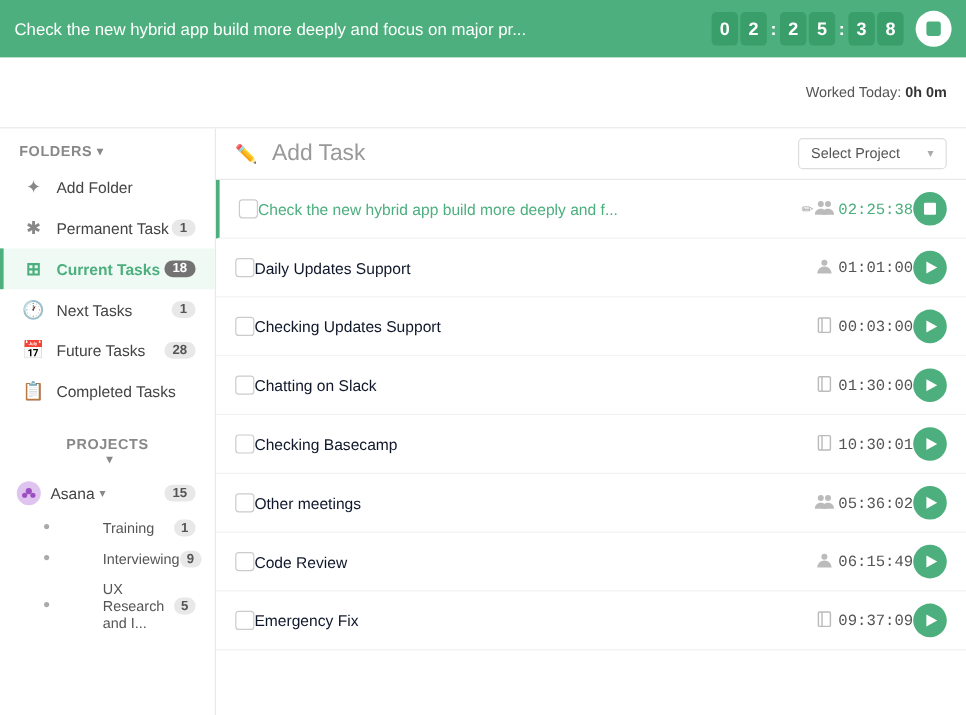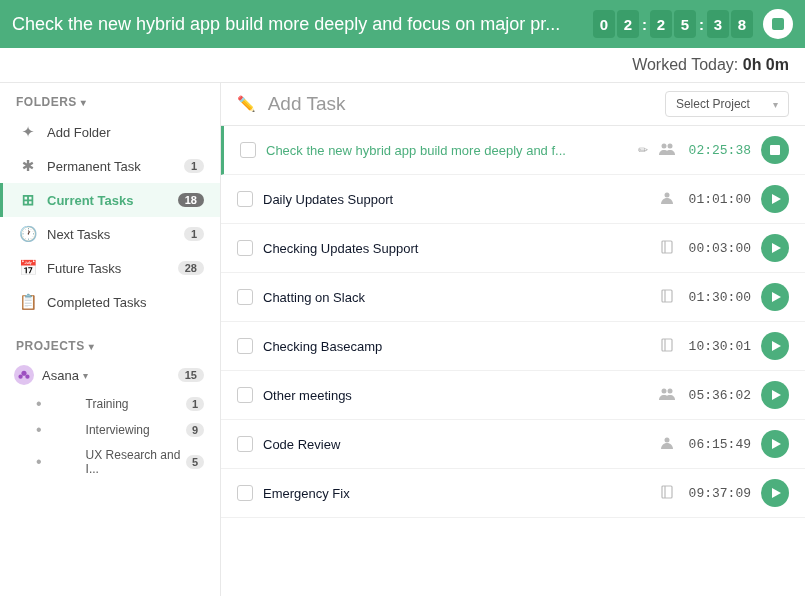--- a/index.html
+++ b/index.html
@@ -10,21 +10,21 @@
       background: #4caf7d;
       color: white;
       display: flex;
       align-items: center;
       justify-content: space-between;
       padding: 0 12px;
       height: 48px;
       flex-shrink: 0;
     }
     .top-bar-title {
-      font-size: 18px;
+      font-size: 14px;
       font-weight: 500;
       flex: 1;
       white-space: nowrap;
       overflow: hidden;
       text-overflow: ellipsis;
       margin-right: 16px;
     }
     .timer-digits {
       display: flex;
       align-items: center;
@@ -65,38 +65,38 @@
       height: 12px;
       background: #4caf7d;
       border-radius: 2px;
     }
 
     
     .worked-bar {
       background: white;
       display: flex;
       justify-content: flex-end;
-      padding: 8px 16px;
-      font-size: 16px;
+      padding: 22px 16px;
+      font-size: 12px;
       color: #555;
       border-bottom: 1px solid #e8e8e8;
       flex-shrink: 0;
     }
     .worked-bar strong { font-weight: 600; color: #333; }
 
     
     .main-content {
       display: flex;
       flex: 1;
       overflow: hidden;
     }
 
     
     .sidebar {
-      width: 221px;
+      width: 180px;
       background: white;
       border-right: 1px solid #e8e8e8;
       overflow-y: auto;
       flex-shrink: 0;
       padding-bottom: 16px;
     }
     .sidebar-section-header {
       display: flex;
       align-items: center;
       padding: 12px 16px 6px;
@@ -230,21 +230,21 @@
     
     .task-list {
       flex: 1;
       overflow-y: auto;
     }
     .task-row {
       display: flex;
       align-items: center;
       padding: 10px 16px;
       border-bottom: 1px solid #f0f0f0;
-      gap: 10px;
+      gap: 0;
       background: white;
     }
     .task-row.active-task {
       border-left: 3px solid #4caf7d;
       background: white;
     }
     .task-checkbox {
       width: 16px;
       height: 16px;
       border: 1.5px solid #ccc;
@@ -362,21 +362,21 @@
       <span class="icon">📅</span>
       <span class="label">Future Tasks</span>
       <span class="badge">28</span>
     </div>
 
     <div class="sidebar-item">
       <span class="icon">📋</span>
       <span class="label">Completed Tasks</span>
     </div>
 
-    <div class="sidebar-section-header" style="margin-top:8px;">
+    <div class="sidebar-section-header" style="margin-top:8px;flex-direction:column;">
       <span>Projects</span>
       <span class="chevron">▾</span>
     </div>
 
     <div class="project-item">
       <div class="project-icon">
         <svg width="12" height="12" viewBox="0 0 14 14" fill="none">
           <circle cx="7" cy="5" r="3" fill="#9c4fc0"></circle>
           <circle cx="3" cy="9" r="2.5" fill="#9c4fc0"></circle>
           <circle cx="11" cy="9" r="2.5" fill="#9c4fc0"></circle>

